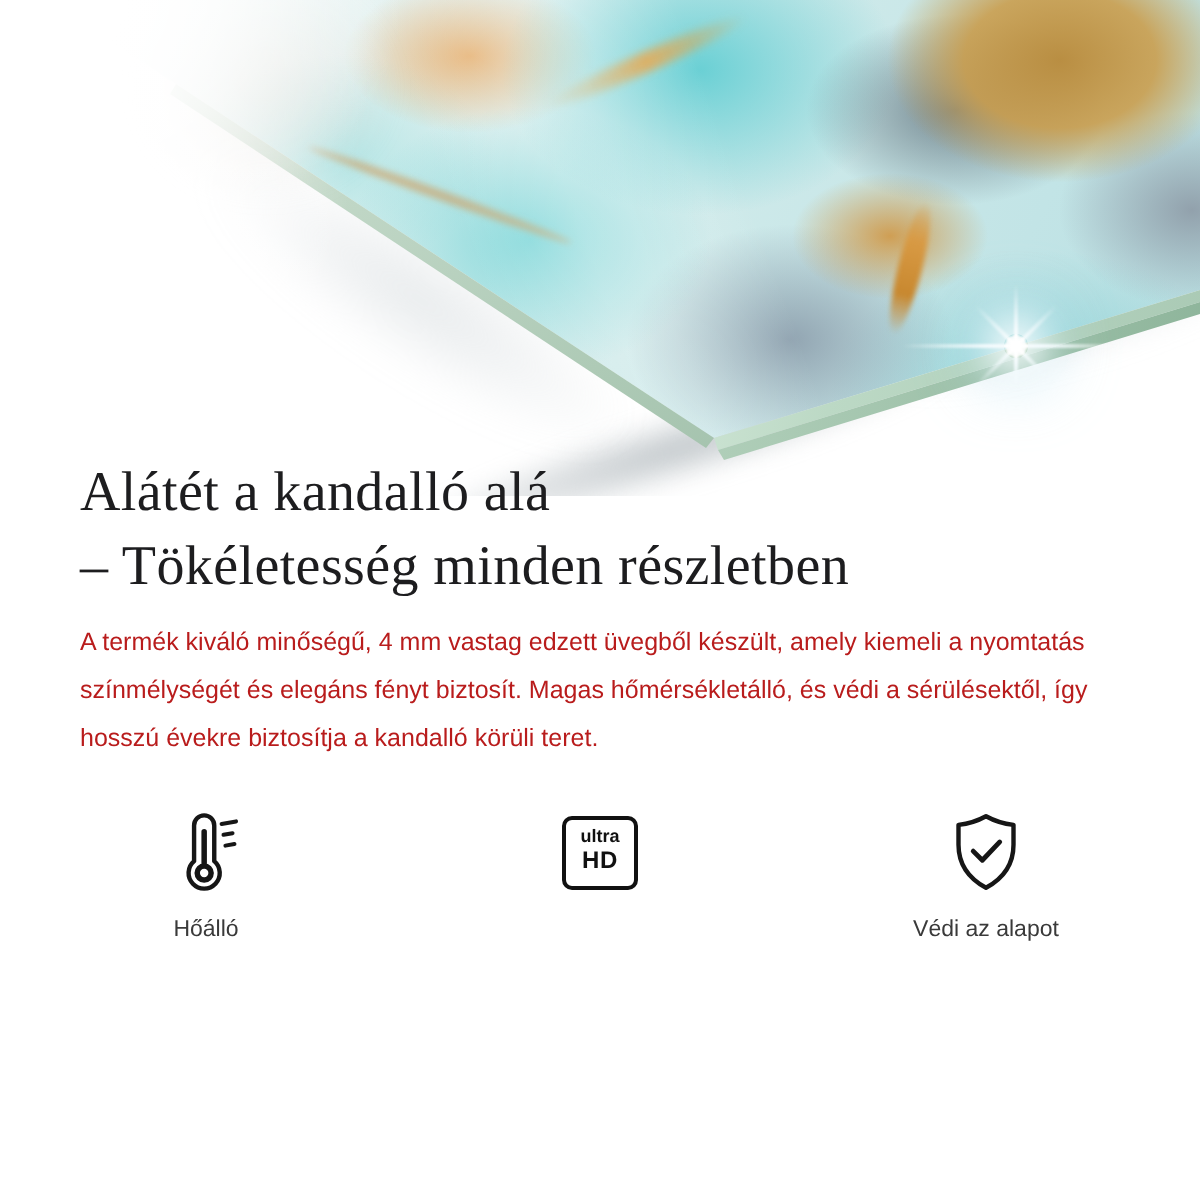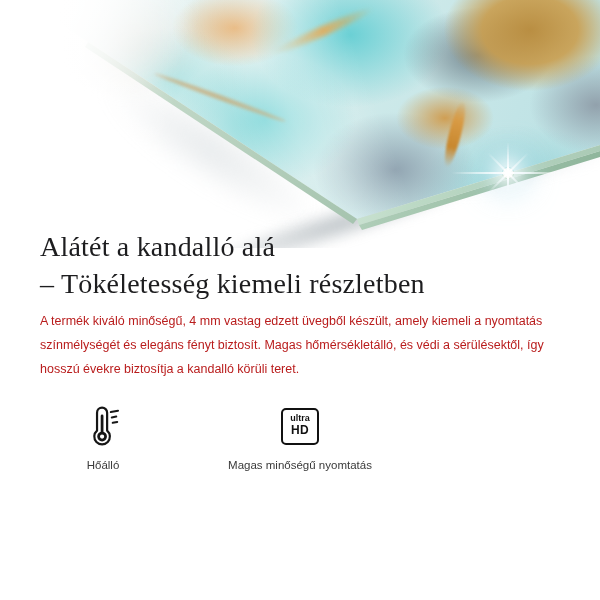--- a/index.html
+++ b/index.html
@@ -131,21 +131,21 @@
       <div class="ray-h"></div>
         <div class="ray-v"></div>
       <div class="ray-d1"></div>
         <div class="ray-d2"></div>
       <div class="sparkle-core"></div>
     </div>
   </div>
 
   <h1 class="title" style="margin:0;">
     <div>Alátét a kandalló alá</div>
-    <div>– Tökéletesség kiemeli részletben</div>
+    <div>– Tökéletesség minden részletben</div>
   </h1>
 
   <div class="desc">
     <div class="line">A termék kiváló minőségű, 4 mm vastag edzett üvegből készült, amely kiemeli a nyomtatás</div>
     <div class="line">színmélységét és elegáns fényt biztosít. Magas hőmérsékletálló, és védi a sérülésektől, így</div>
     <div class="line">hosszú évekre biztosítja a kandalló körüli teret.</div>
   </div>
 
   <div class="features">
 
@@ -165,21 +165,29 @@
       <div class="feature-label">Hőálló</div>
     </div>
 
     <div class="feature">
       <div class="icon-wrap">
         <div class="uhd-box">
           <div class="uhd-top">ultra</div>
           <div class="uhd-bottom">HD</div>
         </div>
       </div>
-      <div class="feature-label">Magas minőségű nyomtatás</div>
     </div>
 
+    <div class="feature">
+      <div class="icon-wrap">
+        <svg class="icon" width="44" height="44" viewBox="0 0 48 48" fill="none" stroke="#161616" stroke-width="2.4" stroke-linecap="round" stroke-linejoin="round">
+          <path d="M24,4.5 C28.5,7 33.5,8.6 39,9.2 L39,20 C39,31.5 33,38.6 24,43.5 C15,38.6 9,31.5 9,20 L9,9.2 C14.5,8.6 19.5,7 24,4.5 Z"></path>
+          <path d="M17,23.5 L22,28.5 L31.5,18.5" stroke-width="2.6"></path>
+        </svg>
+      </div>
+      <div class="feature-label">Védi az alapot</div>
+    </div>
 
 
 
 
   </div>
 </div>
 
 </body></html>

